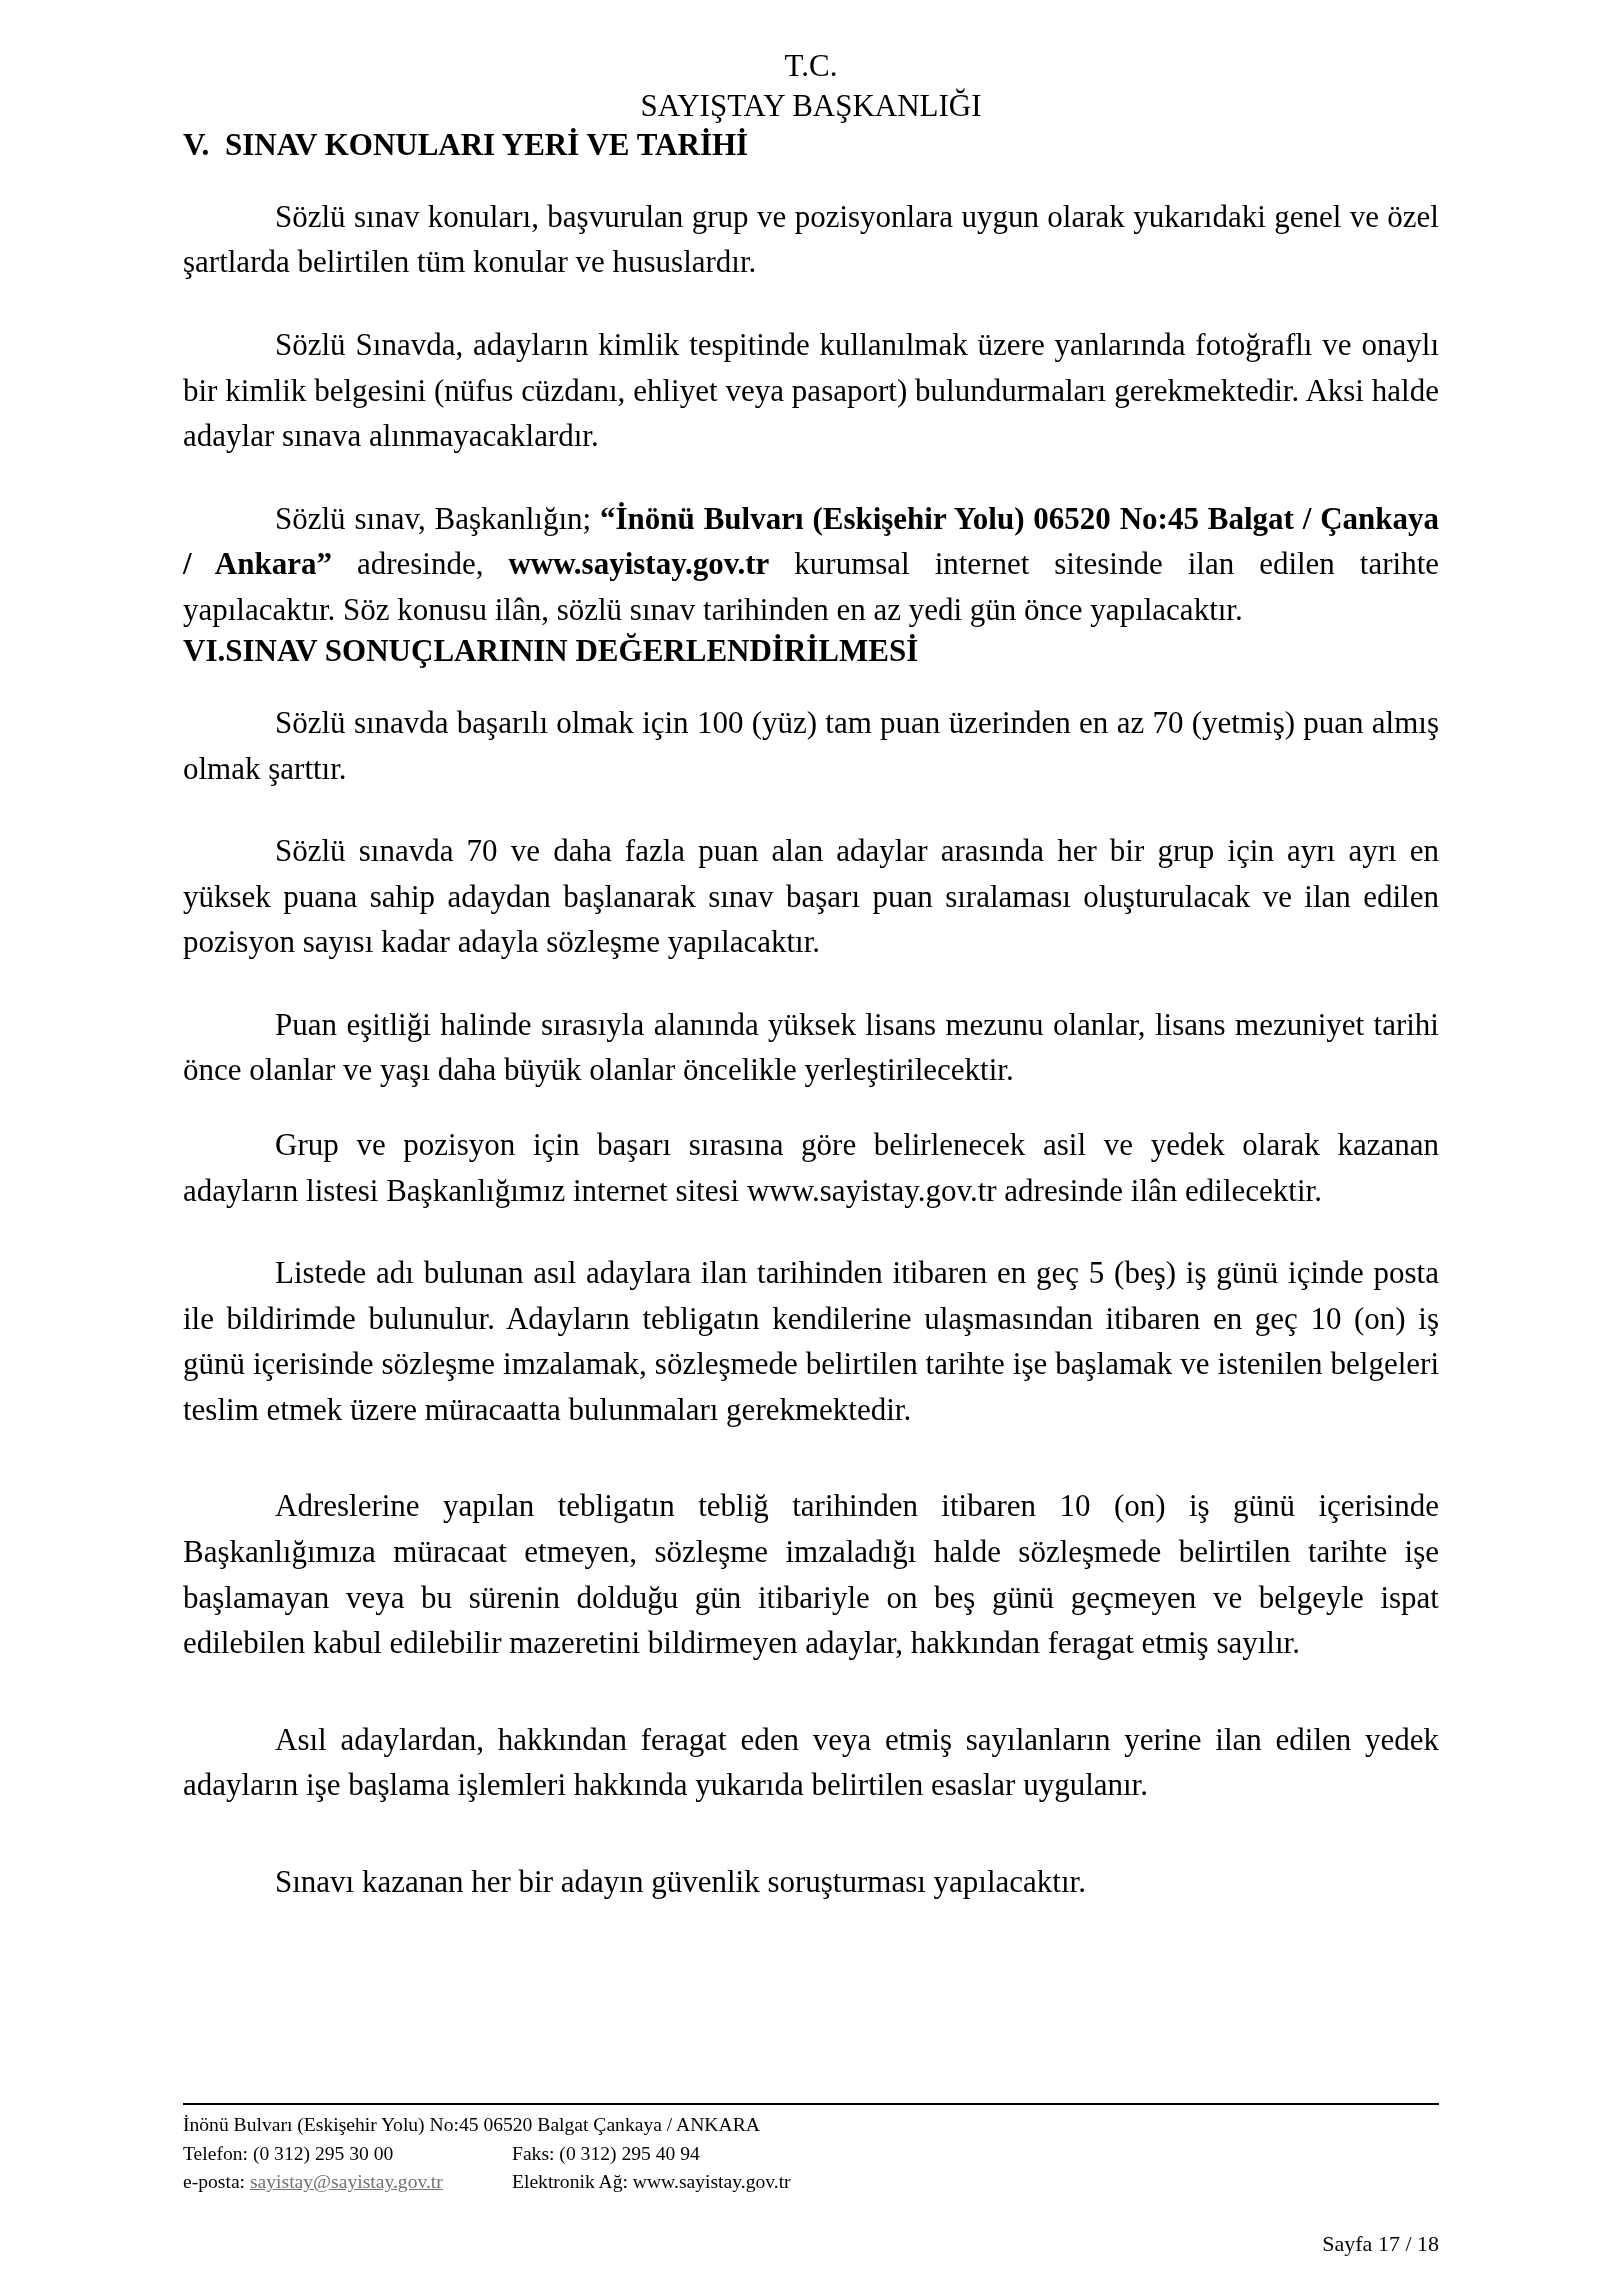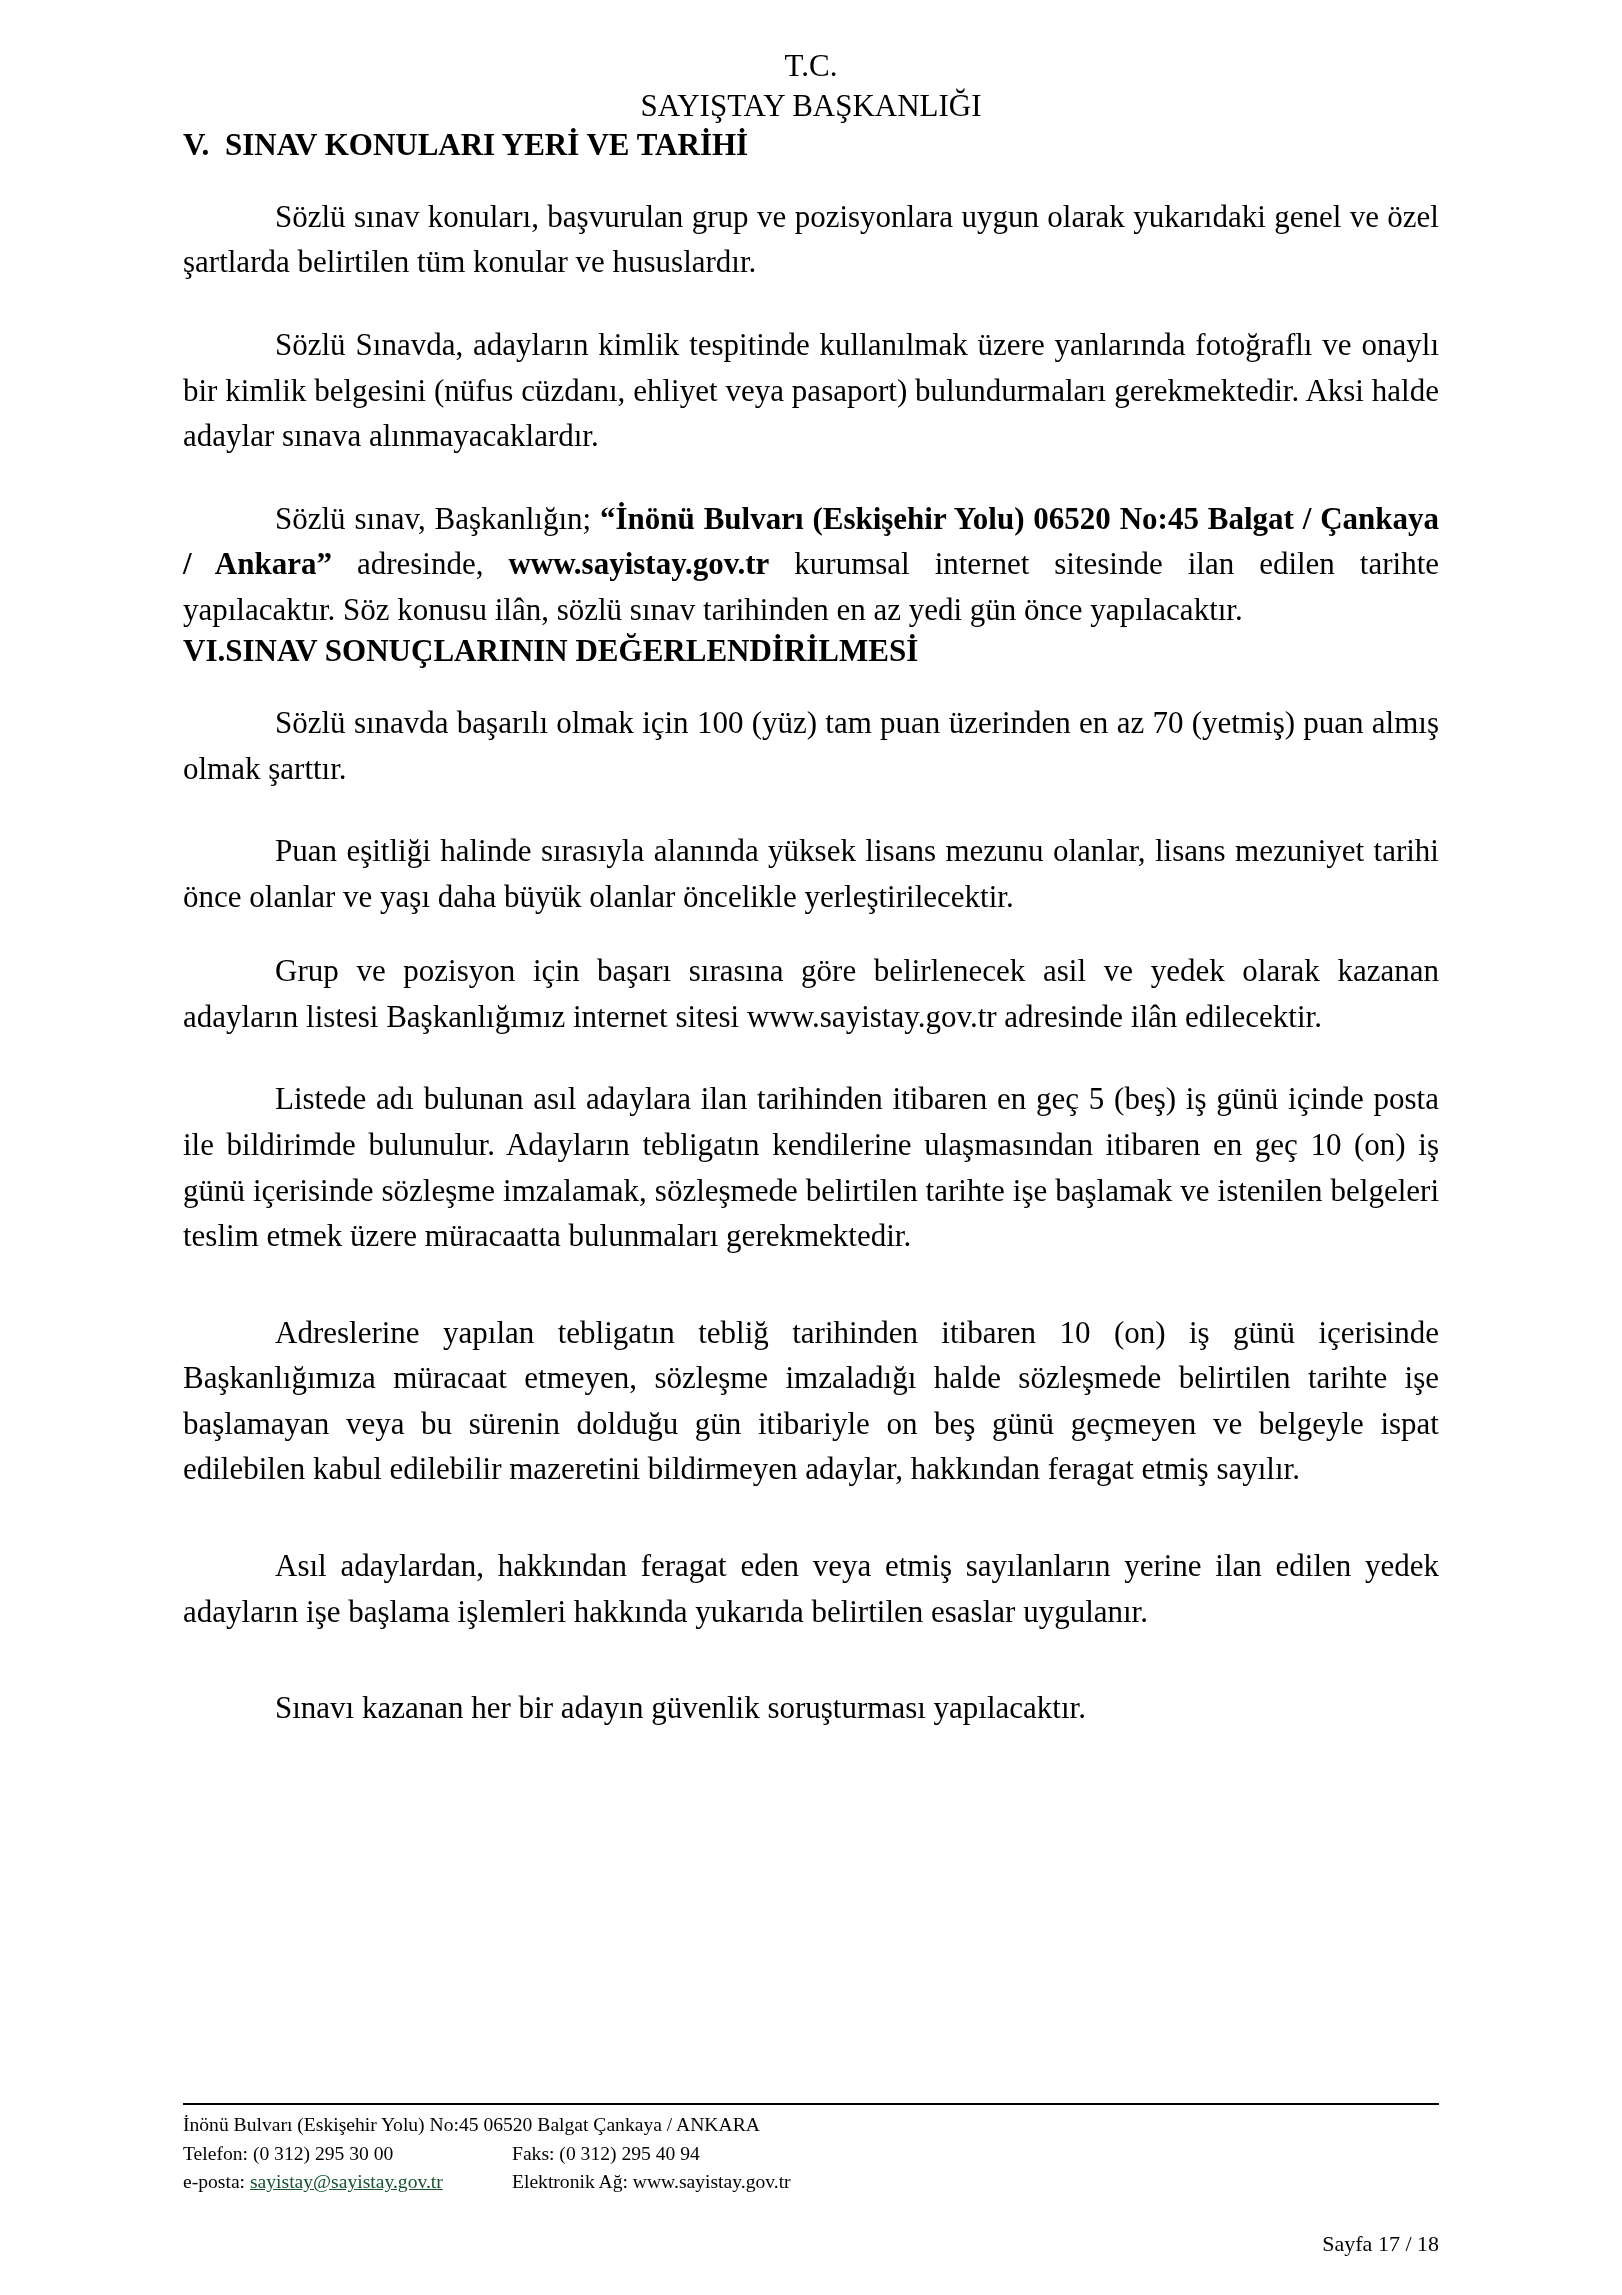--- a/index.html
+++ b/index.html
@@ -93,21 +93,21 @@
     display: inline-block;
     width: 281px;
     vertical-align: top;
   }
   .footer-col-b {
     display: inline-block;
     vertical-align: top;
     margin-left: 48px;
   }
   .mail-link {
-    color: #14532d;
+    color: #737373;
     text-decoration: underline;
   }
 
   .page-number {
     position: absolute;
     right: 183px;
     bottom: 38px;
     font-size: 22px;
     text-align: right;
   }
@@ -131,20 +131,21 @@
   <p class="body-par gap-lg">Sözlü Sınavda, adayların kimlik tespitinde kullanılmak üzere yanlarında fotoğraflı ve onaylı bir kimlik belgesini (nüfus cüzdanı, ehliyet veya pasaport) bulundurmaları gerekmektedir. Aksi halde adaylar sınava alınmayacaklardır.</p>
 
   <p class="body-par gap-lg"><span>Sözlü sınav, Başkanlığın; </span><b>“İnönü Bulvarı (Eskişehir Yolu) 06520 No:45 Balgat / Çankaya / Ankara”</b><span> adresinde, </span><b>www.sayistay.gov.tr</b><span> kurumsal internet sitesinde ilan edilen tarihte yapılacaktır. Söz konusu ilân, sözlü sınav tarihinden en az yedi gün önce yapılacaktır.</span></p>
 
   <h2 class="section-heading heading-vi">
     <span class="num">VI.</span><span>SINAV SONUÇLARININ DEĞERLENDİRİLMESİ</span>
   </h2>
 
   <p class="body-par gap-md">Sözlü sınavda başarılı olmak için 100 (yüz) tam puan üzerinden en az 70 (yetmiş) puan almış olmak şarttır.</p>
 
+  <p class="body-par gap-lg">Sözlü sınavda 70 ve daha fazla puan alan adaylar arasında her bir grup için ayrı ayrı en yüksek puana sahip adaydan başlanarak sınav başarı puan sıralaması oluşturulacak ve ilan edilen pozisyon sayısı kadar adayla sözleşme yapılacaktır.</p>
 
   <p class="body-par gap-lg">Puan eşitliği halinde sırasıyla alanında yüksek lisans mezunu olanlar, lisans mezuniyet tarihi önce olanlar ve yaşı daha büyük olanlar öncelikle yerleştirilecektir.</p>
 
 
   <p class="body-par gap-md">Grup ve pozisyon için başarı sırasına göre belirlenecek asil ve yedek olarak kazanan adayların listesi Başkanlığımız internet sitesi www.sayistay.gov.tr adresinde ilân edilecektir.</p>
 
   <p class="body-par gap-lg">Listede adı bulunan asıl adaylara ilan tarihinden itibaren en geç 5 (beş) iş günü içinde posta ile bildirimde bulunulur. Adayların tebligatın kendilerine ulaşmasından itibaren en geç 10 (on) iş günü içerisinde sözleşme imzalamak, sözleşmede belirtilen tarihte işe başlamak ve istenilen belgeleri teslim etmek üzere müracaatta bulunmaları gerekmektedir.</p>
 
   <p class="body-par gap-xl">Adreslerine yapılan tebligatın tebliğ tarihinden itibaren 10 (on) iş günü içerisinde Başkanlığımıza müracaat etmeyen, sözleşme imzaladığı halde sözleşmede belirtilen tarihte işe başlamayan veya bu sürenin dolduğu gün itibariyle on beş günü geçmeyen ve belgeyle ispat edilebilen kabul edilebilir mazeretini bildirmeyen adaylar, hakkından feragat etmiş sayılır.</p>
 

